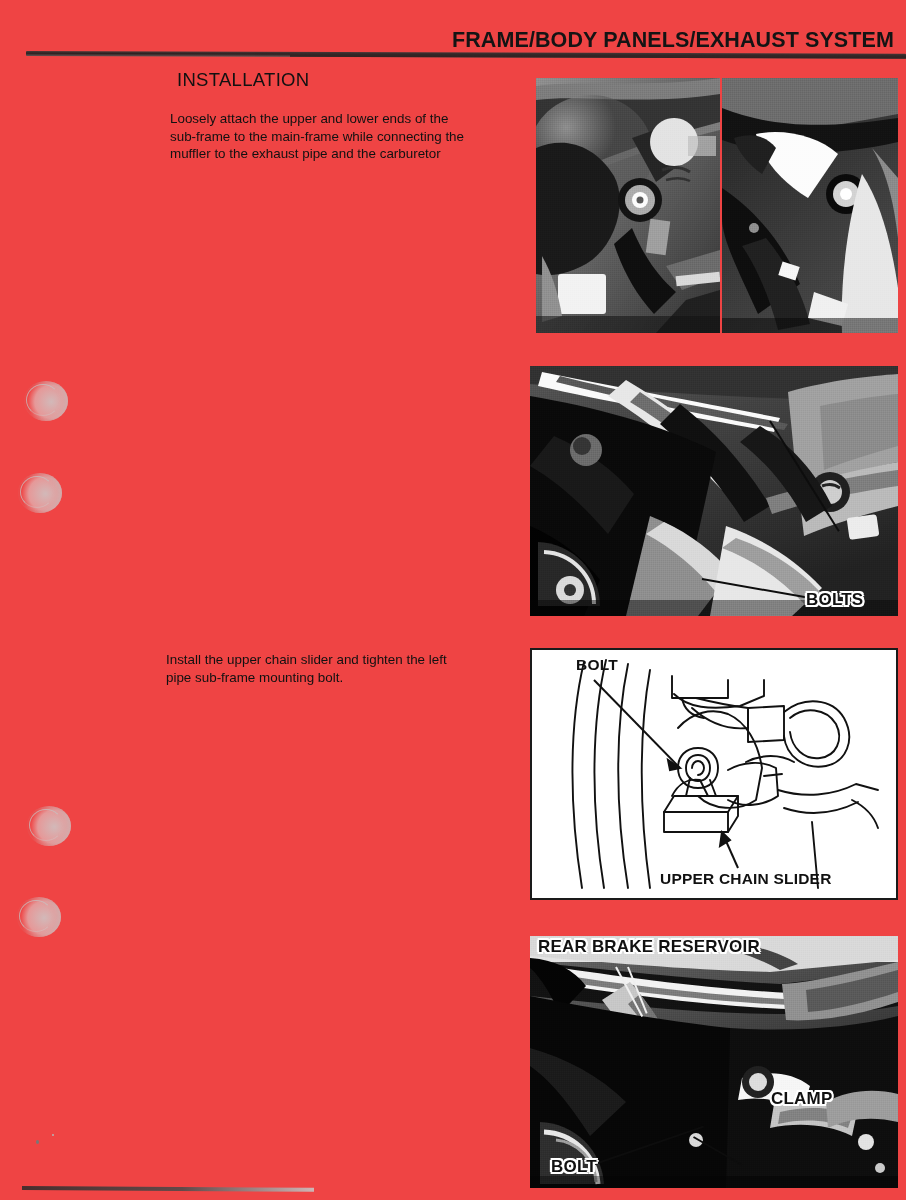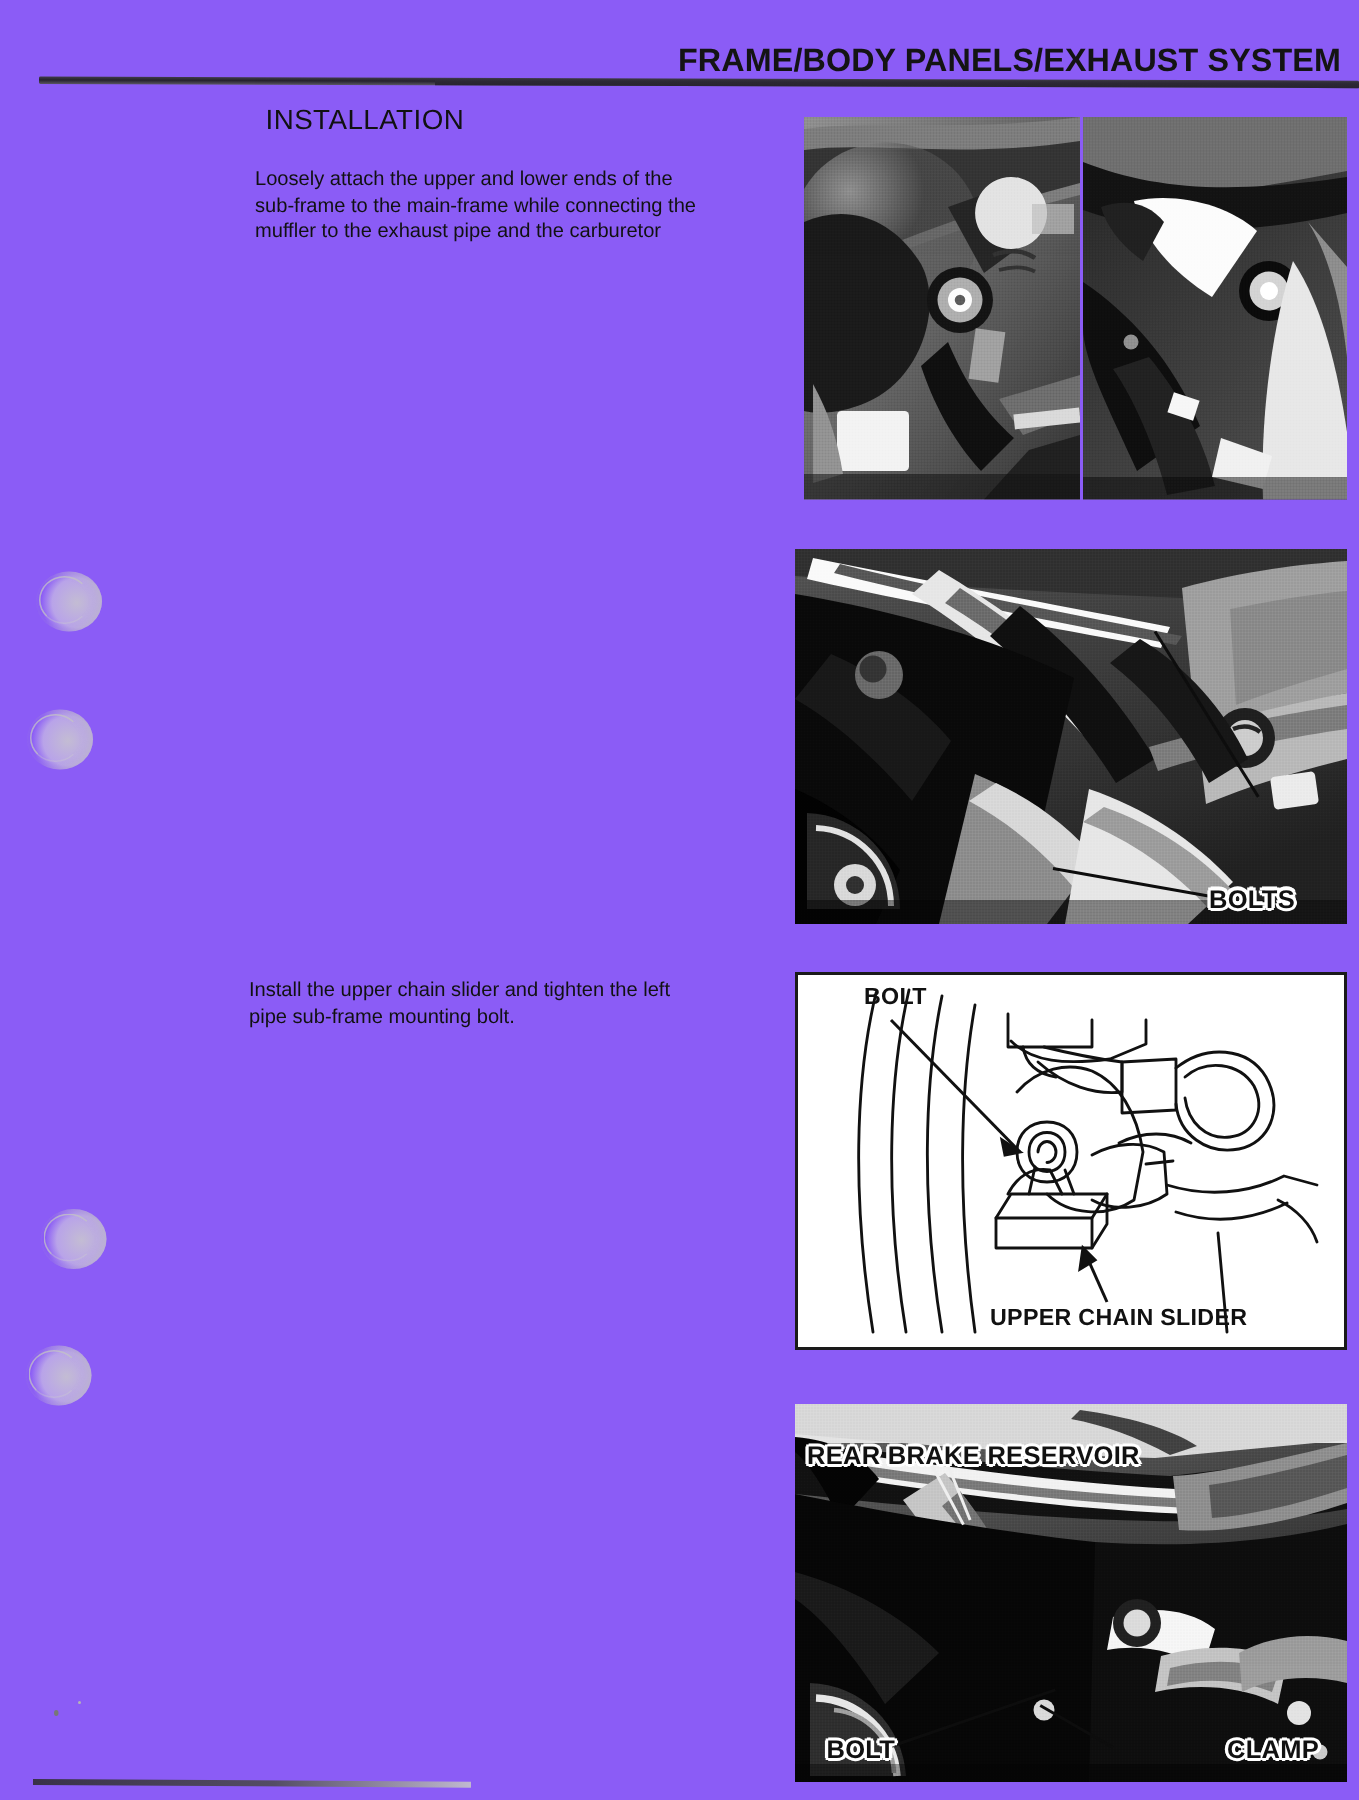--- a/index.html
+++ b/index.html
@@ -13,21 +13,21 @@
     position: relative;
     overflow: hidden;
     font-family: "Liberation Sans", sans-serif;
     color: #0d0d0d;
     -webkit-font-smoothing: antialiased;
   }
 
   .page {
     position: absolute;
     inset: 0;
-    background: #8b5cf6;
+    background: #ef4444;
   }
 
   
   .header-title {
     position: absolute;
     top: 28px;
     right: 12px;
     font-size: 21.5px;
     font-weight: bold;
     letter-spacing: 0.1px;
@@ -422,27 +422,27 @@
       <circle cx="336" cy="206" r="8" fill="#d8d8d8"></circle>
       <circle cx="350" cy="232" r="5" fill="#c2c2c2"></circle>
       <circle cx="166" cy="204" r="7" fill="#cfcfcf"></circle>
       <rect x="0" y="240" width="368" height="12" fill="#0f0f0f" opacity=".35"></rect>
     </svg>
     <div class="grain"></div>
   </div>
 
   <div class="leader-white" style="left:616px; top:966px; width:56px; height:2px; transform:rotate(62deg);"></div>
   <div class="leader-white" style="left:628px; top:966px; width:50px; height:2px; transform:rotate(68deg);"></div>
-  <div class="ph-label" style="left:538px; top:937px;margin-top:24px;">REAR BRAKE RESERVOIR</div>
+  <div class="ph-label" style="left:538px; top:937px;">REAR BRAKE RESERVOIR</div>
 
   <div class="leader" style="left:592px; top:1164px; width:118px; height:2px; transform:rotate(-19deg);"></div>
   <div class="ph-label" style="left:551px; top:1157px;">BOLT</div>
 
   <div class="leader" style="left:742px; top:1164px; width:56px; height:2px; transform:rotate(-150deg);"></div>
-  <div class="ph-label" style="left:771px; top:1157px;margin-left:47px;">CLAMP</div>
+  <div class="ph-label" style="left:771px; top:1089px;">CLAMP</div>
 
   <div class="punch" id="punch-1"></div>
   <div class="punch" id="punch-2"></div>
   <div class="punch" id="punch-3"></div>
   <div class="punch" id="punch-4"></div>
 
   <div class="speck" id="speck-1"></div>
   <div class="speck" id="speck-2"></div>
 
   <div class="bottom-rule"></div>

